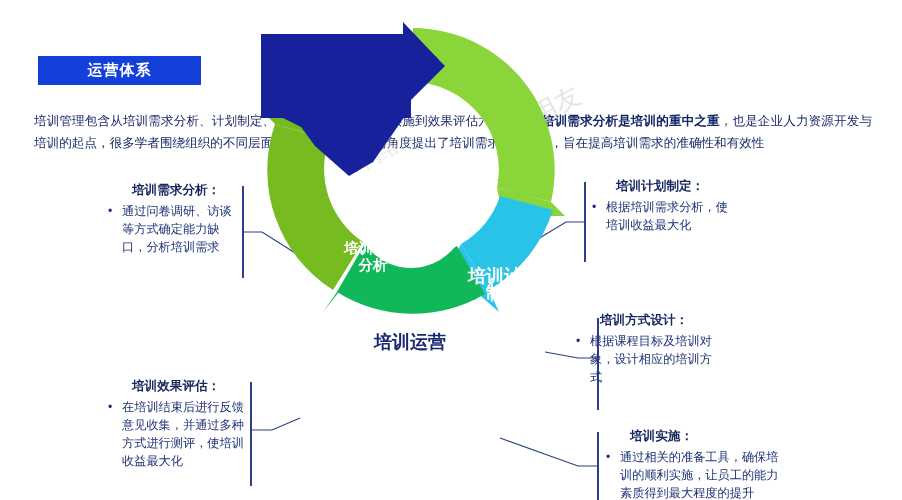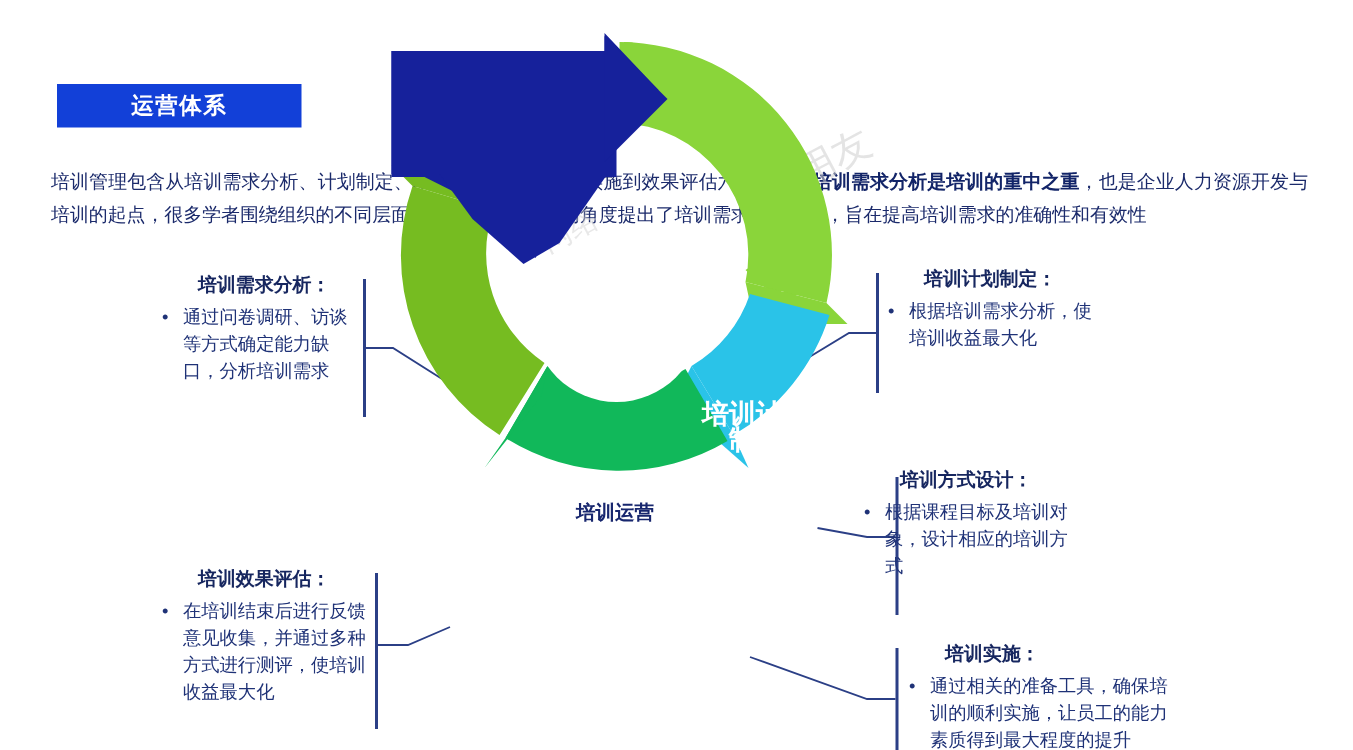--- a/index.html
+++ b/index.html
@@ -57,21 +57,21 @@
   .donut svg{display:block;}
 
   
   .wlabel{position:absolute;color:#fff;font-weight:bold;text-align:center;line-height:17px;}
   .wl-need{left:318px;top:240px;width:110px;font-size:14.5px;color:#fff;}
   .wl-plan{left:458px;top:268px;width:92px;font-size:18px;}
   .wl-way{left:468px;top:378px;width:86px;font-size:14px;}
   .wl-impl{left:352px;top:440px;width:106px;font-size:14px;}
   .wl-eval{left:284px;top:338px;width:84px;font-size:14px;}
   .wl-center{
-    left:360px;top:332px;width:100px;font-size:13px;color:#17266e;
+    left:360px;top:332px;width:100px;font-size:18px;color:#17266e;
     line-height:20px;
   }
 
   
   .callout{position:absolute;}
   .callout .c-title{font-size:12.6px;font-weight:bold;color:#16265f;margin-bottom:3px;margin-left:24px;}
   .callout .c-row{display:flex;font-size:12.2px;line-height:18px;color:#1f3277;}
   .callout .c-dot{width:14px;flex:0 0 14px;color:#1f3277;}
   .callout .c-txt{flex:1;}
 
@@ -168,20 +168,24 @@
 
       <path fill="#16219b" d="M8,14 L150,14 L150,2 L186,40 L150,78 L150,58 L120,118 L104,152 L74,120 L26,96 L8,96 Z"></path>
       <rect x="8" y="14" width="150" height="84" fill="#16219b"></rect>
       <polygon fill="#16219b" points="150,4 192,46 150,88"></polygon>
       <polygon fill="#16219b" points="40,96 152,96 120,142 96,156 62,126"></polygon>
 
       <circle cx="158" cy="192" r="56" fill="#ffffff"></circle>
     </svg>
   </div>
 
+  <div class="wlabel wl-need">
+    <div>培训需求</div>
+    <div>分析</div>
+  </div>
   <div class="wlabel wl-plan">
     <div>培训计划</div>
     <div>制定</div>
   </div>
   <div class="wlabel wl-way">
     <div>培训方式</div>
     <div>设计</div>
   </div>
   <div class="wlabel wl-impl">
     <div>培训实施</div>

